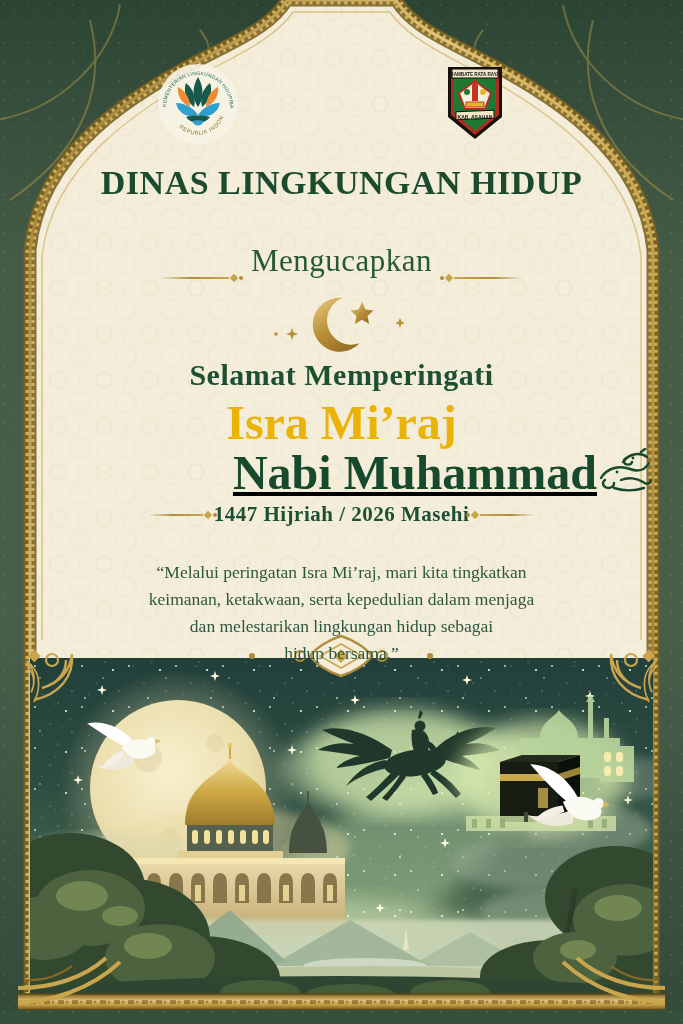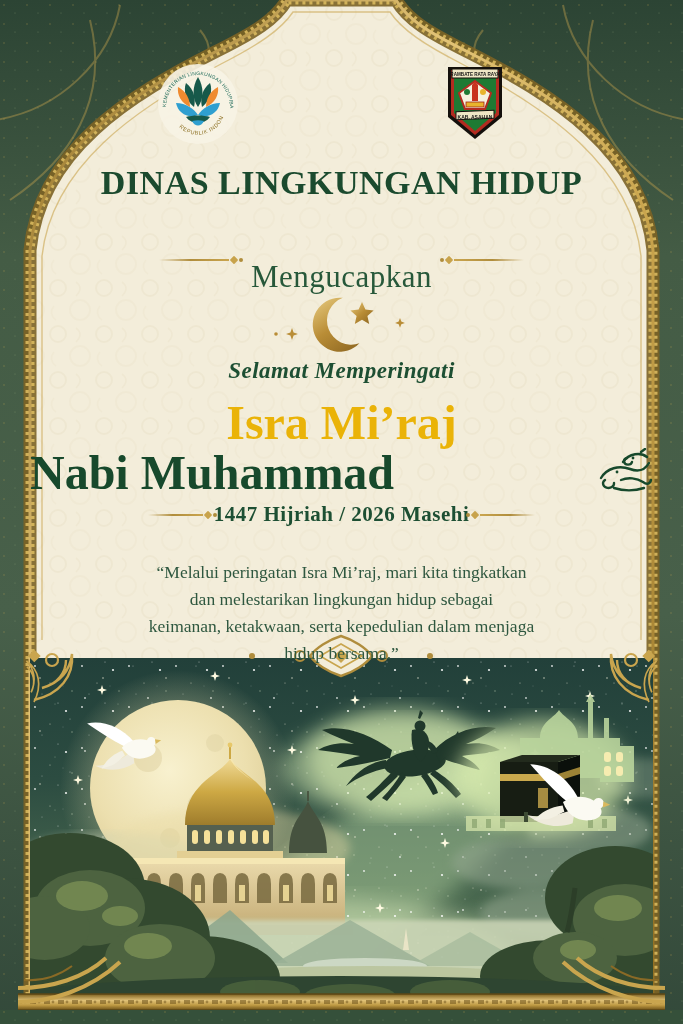--- a/index.html
+++ b/index.html
@@ -7,34 +7,34 @@
     position:relative;width:683px;height:1024px;margin:0 auto;overflow:hidden;
     background:#42583f;
     font-family:"Liberation Serif","DejaVu Serif",serif;
   }
   #bg-svg{position:absolute;left:0;top:0;width:683px;height:1024px;display:block;}
   .abs{position:absolute;}
   .centered{left:30px;width:623px;text-align:center;}
   
   .org-name{top:166px;color:#1b4a2e;font-weight:bold;font-size:34px;line-height:33px;letter-spacing:.5px;}
   
-  .say-row{top:243px;display:flex;align-items:flex-start;justify-content:center;gap:22px;margin-top:16px;}
+  .say-row{top:243px;display:flex;align-items:flex-end;justify-content:center;gap:22px;}
   .say-text{font-size:31px;color:#27583a;letter-spacing:.5px;}
   .orn-line{width:70px;height:2px;background:linear-gradient(90deg,rgba(176,141,60,0),#b08d3c 45%,#caa54e);position:relative;}
   .orn-line.rev{transform:scaleX(-1);}
   .orn-line::after{content:"";position:absolute;right:-9px;top:-3px;width:8px;height:8px;
     background:#c8a34b;transform:rotate(45deg) scale(.75);border-radius:1px;}
   .orn-line::before{content:"";position:absolute;right:-14px;top:-1px;width:4px;height:4px;border-radius:50%;background:#b08d3c;}
   .orn-line.short{width:55px;height:2px;}
   
   .crescent-wrap{top:294px;left:258px;width:166px;height:64px;}
   
-  .selamat{top:358px;font-size:23px;font-style:italic;font-weight:bold;color:#1d4f33;letter-spacing:.5px;}
+  .selamat{top:358px;font-size:30px;font-weight:bold;color:#1d4f33;letter-spacing:.5px;}
   .title-line1{top:399px;font-size:48px;font-weight:bold;color:#eab308;line-height:1;letter-spacing:0;}
-  .title-line2-row{top:448px;display:flex;align-items:center;justify-content:space-between;gap:8px;}
+  .title-line2-row{top:448px;display:flex;align-items:center;justify-content:flex-end;gap:0;text-decoration:underline;}
   .title-line2{font-size:48px;font-weight:bold;color:#17492c;line-height:1;}
   .date-row{top:502px;display:flex;align-items:center;justify-content:center;gap:11px;}
   .date-text{font-size:21px;font-weight:bold;color:#1d4f33;letter-spacing:.5px;}
   
   .quote{top:559px;color:#2e573f;font-size:17.5px;line-height:27px;}
   
   .ministry-logo{left:156px;top:57px;width:84px;height:94px;}
   .crest-logo{left:446px;top:65px;width:58px;height:76px;}
 </style>
 </head>
@@ -523,18 +523,18 @@
   </div>
 
   <div class="abs centered date-row">
     <span class="orn-line short"></span>
     <span class="date-text">1447 Hijriah / 2026 Masehi</span>
     <span class="orn-line short rev"></span>
   </div>
 
   <div class="abs centered quote">
     <div>“Melalui peringatan Isra Mi’raj, mari kita tingkatkan</div>
+    <div>keimanan, ketakwaan, serta kepedulian dalam menjaga</div>
     <div>dan melestarikan lingkungan hidup sebagai</div>
-    <div>keimanan, ketakwaan, serta kepedulian dalam menjaga</div>
     <div>hidup bersama.”</div>
   </div>
 
 </div>
 
 </body></html>

